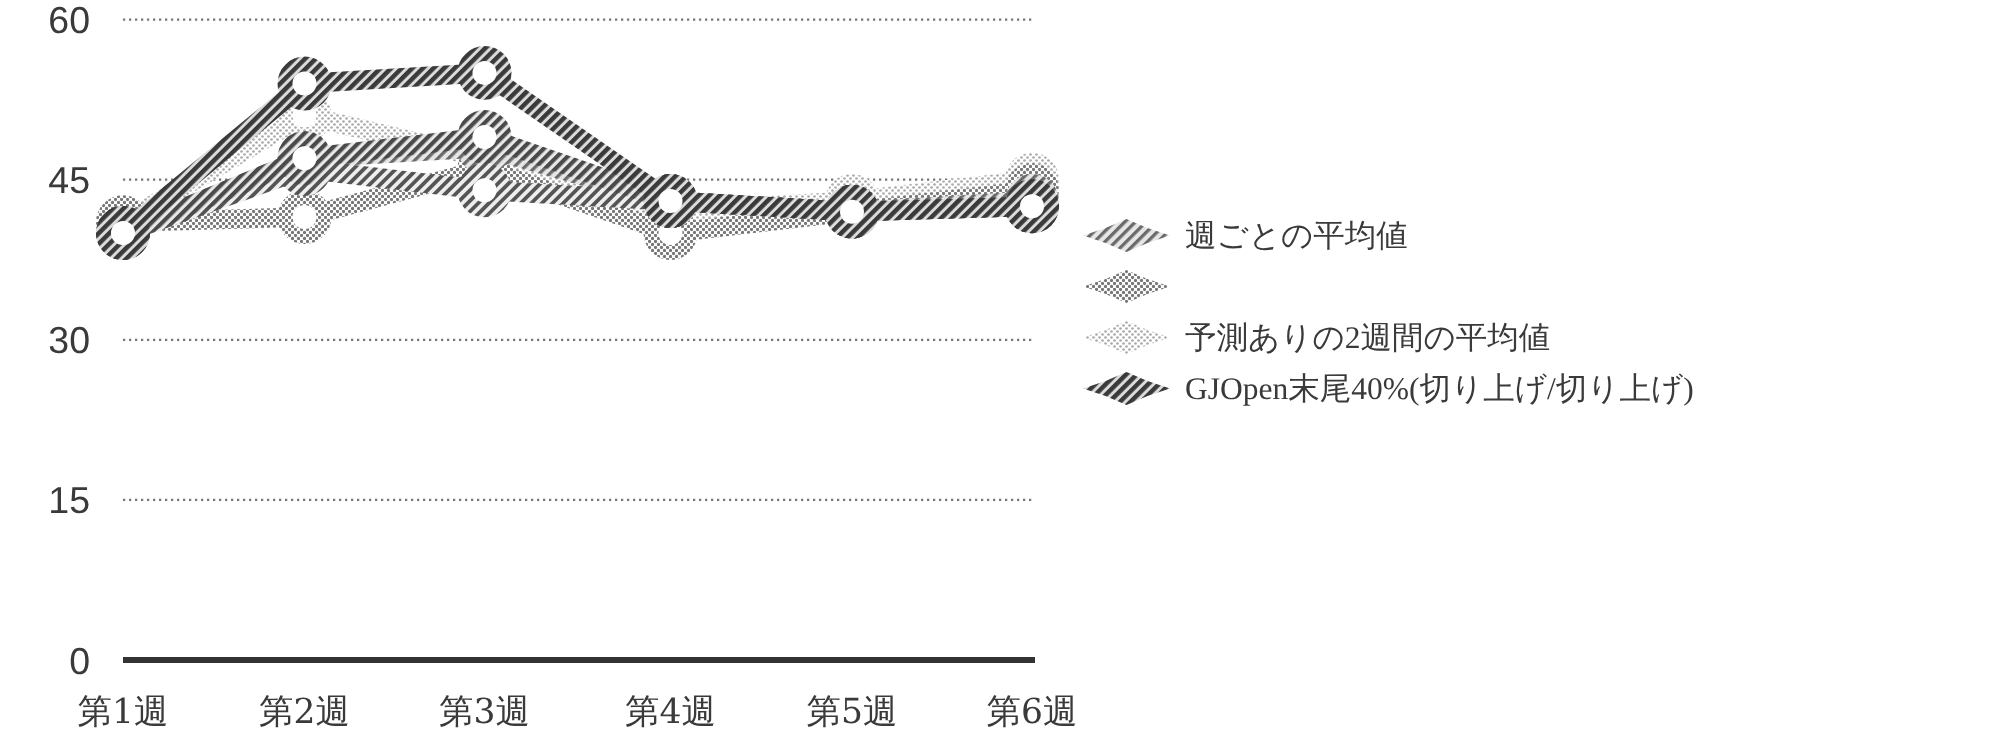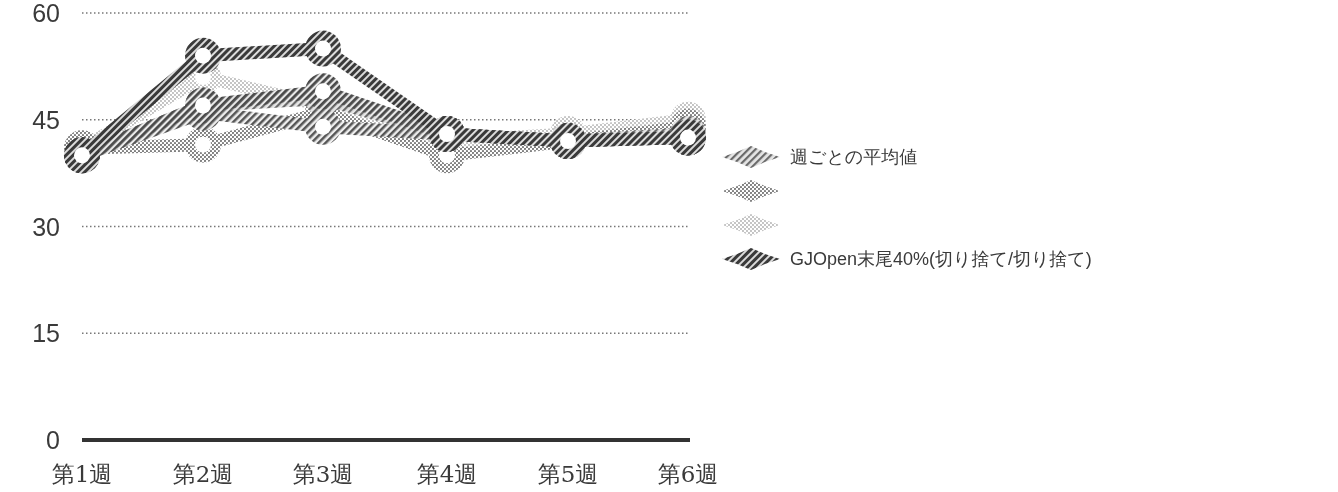--- a/index.html
+++ b/index.html
@@ -3,21 +3,21 @@
 <meta charset="utf-8">
 <style>
   html, body { margin: 0; padding: 0; background: #ffffff; }
   body { width: 1338px; height: 492px; position: relative; overflow: hidden; font-family: "DejaVu Sans", sans-serif; }
   #chart { position: absolute; left: 0; top: 0; }
   .ytick { font-family: "Liberation Sans", sans-serif; font-size: 25px; fill: #3a3a3a; }
   .xtick { font-family: "DejaVu Serif", serif; font-size: 23px; fill: #3a3a3a; }
   .legend { position: absolute; left: 722px; top: 140px; }
   .legend-item { display: flex; align-items: center; height: 34px; }
   .legend-swatch { width: 58px; height: 22px; margin-right: 10px; }
-  .legend-label { font-family: Liberation Sans, sans-serif; font-size: 18px; color: #3a3a3a; white-space: nowrap; }
+  .legend-label { font-family: Liberation Serif, serif; font-size: 21px; color: #3a3a3a; white-space: nowrap; }
 </style>
 </head>
 <body>
 
 <svg id="chart" width="1338" height="492">
   <defs>
     <pattern id="pat-diag-1" patternUnits="userSpaceOnUse" width="5" height="5" patternTransform="rotate(45)">
       <rect width="5" height="5" fill="#e6e6e6"></rect>
       <rect width="2.2" height="5" fill="#6a6a6a"></rect>
     </pattern>
@@ -169,20 +169,21 @@
   </div>
   <div class="legend-item">
     <svg class="legend-swatch" viewBox="0 0 58 22">
         <path d="M0 11 L15 6 L29 0 L43 6 L58 11 L43 16 L29 22 L15 16 Z" fill="url(#pat-dot-2)"></path>
       </svg>
   </div>
   <div class="legend-item">
     <svg class="legend-swatch" viewBox="0 0 58 22">
         <path d="M0 11 L15 6 L29 0 L43 6 L58 11 L43 16 L29 22 L15 16 Z" fill="url(#pat-dot-3)"></path>
       </svg>
+    <span class="legend-label">予測ありの2週間の平均値</span>
   </div>
   <div class="legend-item">
     <svg class="legend-swatch" viewBox="0 0 58 22">
         <path d="M0 11 L15 6 L29 0 L43 6 L58 11 L43 16 L29 22 L15 16 Z" fill="url(#pat-diag-6)"></path>
       </svg>
-    <span class="legend-label">GJOpen末尾40%(切り捨て/切り捨て)</span>
+    <span class="legend-label">GJOpen末尾40%(切り上げ/切り上げ)</span>
   </div>
 </div>
 
 </body></html>

